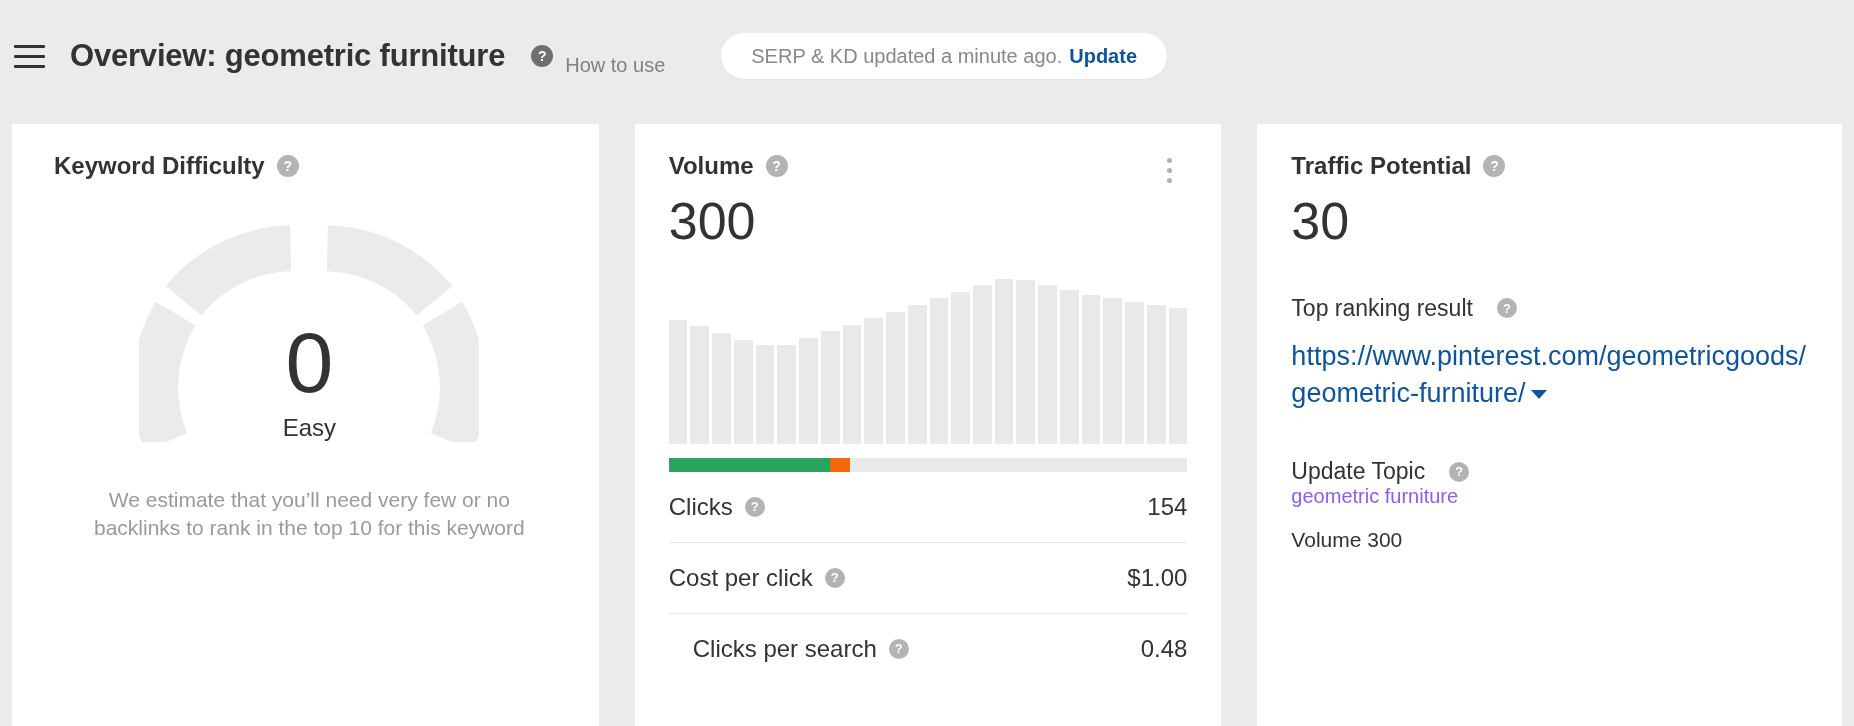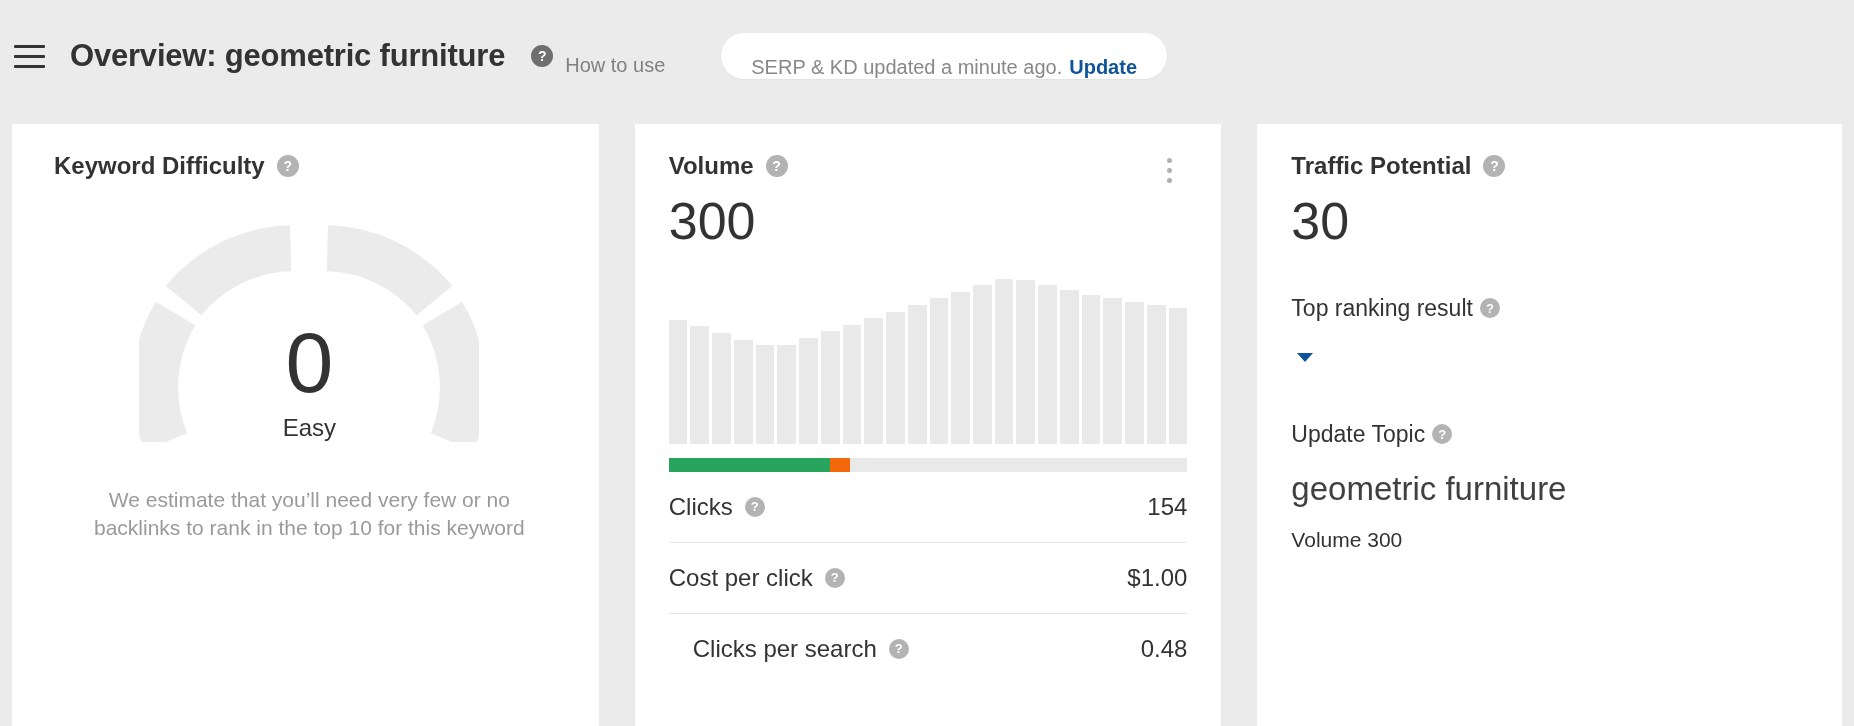--- a/index.html
+++ b/index.html
@@ -77,21 +77,21 @@
   .qmark.dark { background: #6f6f6f; }
   .qmark.s22 { width: 22px; height: 22px; font-size: 14px; }
   .qmark.s20 { width: 20px; height: 20px; font-size: 13px; }
 
   .update-pill {
     margin-left: 56px;
     height: 46px;
     border-radius: 23px;
     background: #ffffff;
     display: flex;
-    align-items: flex-end;
+    align-items: center;
     padding: 0 30px;
     font-size: 20px;
     color: #888888;
     white-space: nowrap;
     box-shadow: 0 1px 2px rgba(0,0,0,0.04);
   }
   .update-link {
     color: #0f5499;
     font-weight: bold;
     margin-left: 7px;
@@ -228,44 +228,43 @@
 
   
   .tp-sub {
     margin-top: 46px;
     display: flex;
     align-items: center;
   }
   .tp-sub-label {
     font-size: 23px;
     color: #333333;
-    margin-right: 7px;
+    margin-right: 24px;
   }
   .tp-url {
     margin-top: 16px;
     font-size: 27px;
     line-height: 1.38;
     color: #0f5499;
     cursor: pointer;
     word-break: break-all;
   }
   .caret {
     display: inline-block;
     width: 0; height: 0;
     border-left: 8px solid transparent;
     border-right: 8px solid transparent;
     border-top: 9px solid #0f5499;
     margin-left: 6px;
     vertical-align: middle;
     cursor: pointer;
   }
   .tp-parent-topic {
-    margin-top: 22px;
-    font-size: 33px;
-    color: #404040;
+    font-size: 20px;
+    color: #8b5cf6;
     cursor: pointer;
   }
   .tp-volume {
     margin-top: 20px;
     font-size: 21px;
     color: #333333;
   }
 </style>
 </head>
 <body>
@@ -393,21 +392,21 @@
         <span class="qmark s22">?</span>
       </div>
 
       <div class="big-number">30</div>
 
       <div class="tp-sub">
         <div class="tp-sub-label">Top ranking result</div>
         <span class="qmark s20">?</span>
       </div>
 
-      <div class="tp-url"><span class="caret"></span></div>
+      <div class="tp-url"><span>https://www.pinterest.com/geometricgoods/geometric-furniture/</span><span class="caret"></span></div>
 
       <div class="tp-sub">
         <div class="tp-sub-label">Update Topic</div>
         <span class="qmark s20">?</span>
       </div>
 
       <div class="tp-parent-topic">geometric furniture</div>
       <div class="tp-volume">Volume 300</div>
     </div>
 

